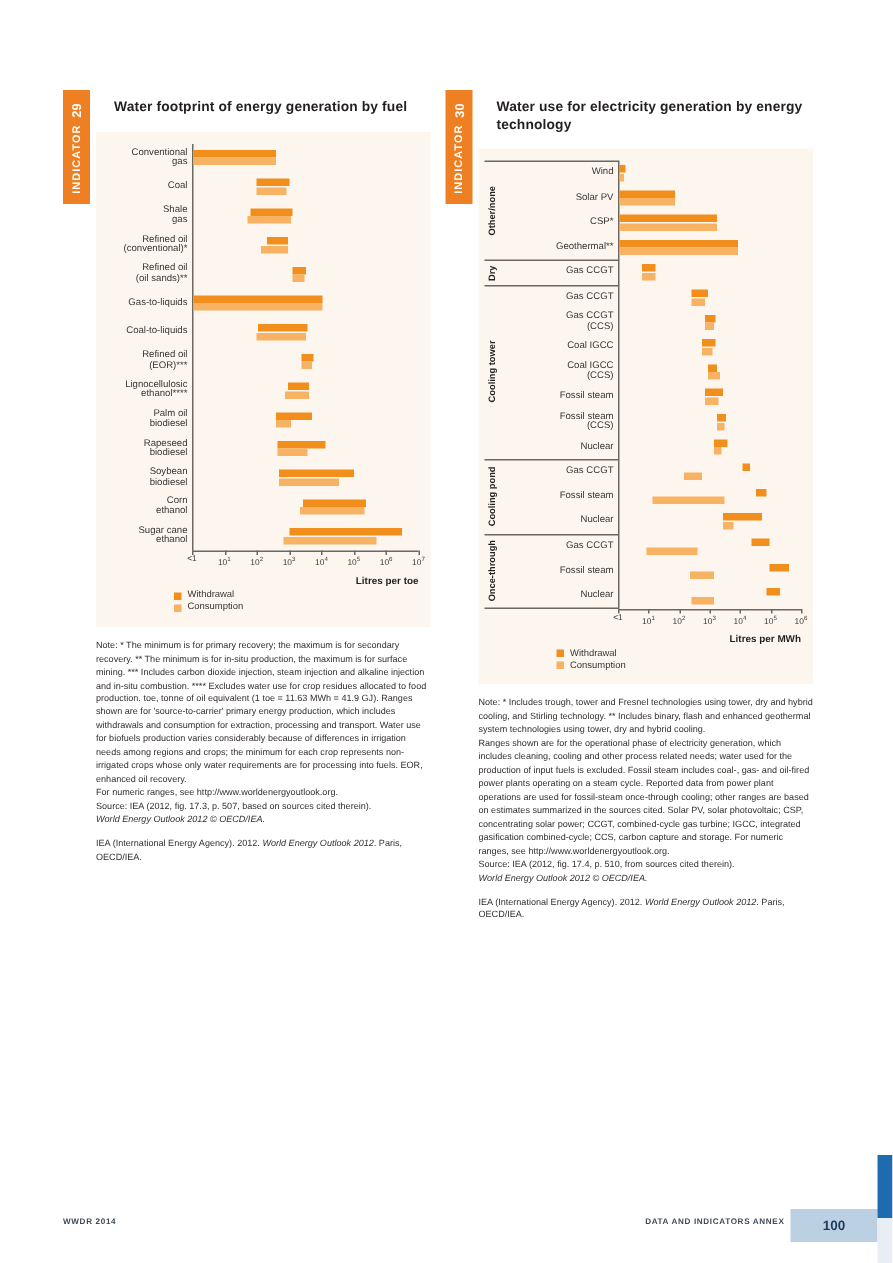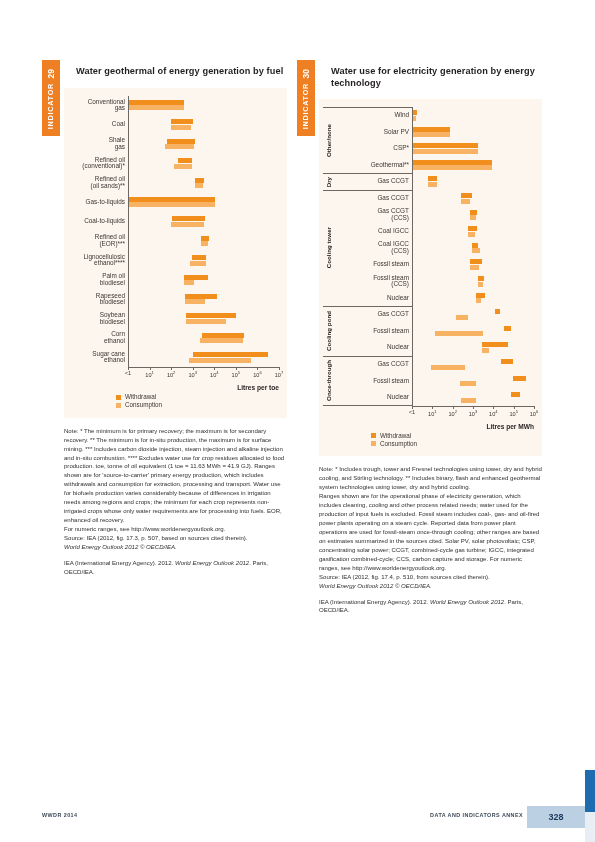--- a/index.html
+++ b/index.html
@@ -119,21 +119,21 @@
 <div class="page">
 
   <div class="col col-left">
 
     <div class="indicator-tab">
       <span class="indicator-word">INDICATOR</span>
       <span class="indicator-num">29</span>
     </div>
 
     <div class="panel">
-      <div class="panel-title">Water geothermal of energy generation by fuel</div>
+      <div class="panel-title">Water footprint of energy generation by fuel</div>
 
       <div class="chart-box">
         <div class="chart" id="chart29">
             <div style="position: relative; height: 271.6px;">
               <div class="axisline" style="position: absolute; left: 60px; top: 0px; width: 1px; height: 271.6px;"></div>
               <div class="row" style="position: absolute; left: 0px; right: 0px; top: 0px; height: 19.4px;">
                 <div class="rowlabel" style="position: absolute; left: 0px; width: 60px; top: 0px; height: 19.4px; display: flex; align-items: center; justify-content: flex-end;">Conventional
 gas</div>
                 <div style="position: absolute; left: 61px; right: 2px; top: 0px; height: 19.4px;">
                   <div class="bar with" style="left: 0%; width: 36.4286%; top: 4.5px; height: 5px;"></div>
@@ -492,19 +492,19 @@
       <p>Source: IEA (2012, fig. 17.4, p. 510, from sources cited therein).</p>
       <p class="it">World Energy Outlook 2012 © OECD/IEA.</p>
       <p class="gap"><span>IEA (International Energy Agency). 2012. </span><span class="it">World Energy Outlook 2012</span><span>. Paris, OECD/IEA.</span></p>
     </div>
   </div>
 
   <div class="footer">
     <div class="footer-left">WWDR 2014</div>
     <div class="footer-right">DATA AND INDICATORS ANNEX</div>
     <div class="pagebox">
-      <span class="pagenum">328</span>
+      <span class="pagenum">100</span>
     </div>
   </div>
 
   <div class="edge-tab"></div>
   <div class="edge-tab2"></div>
 </div>
 
 </body></html>

